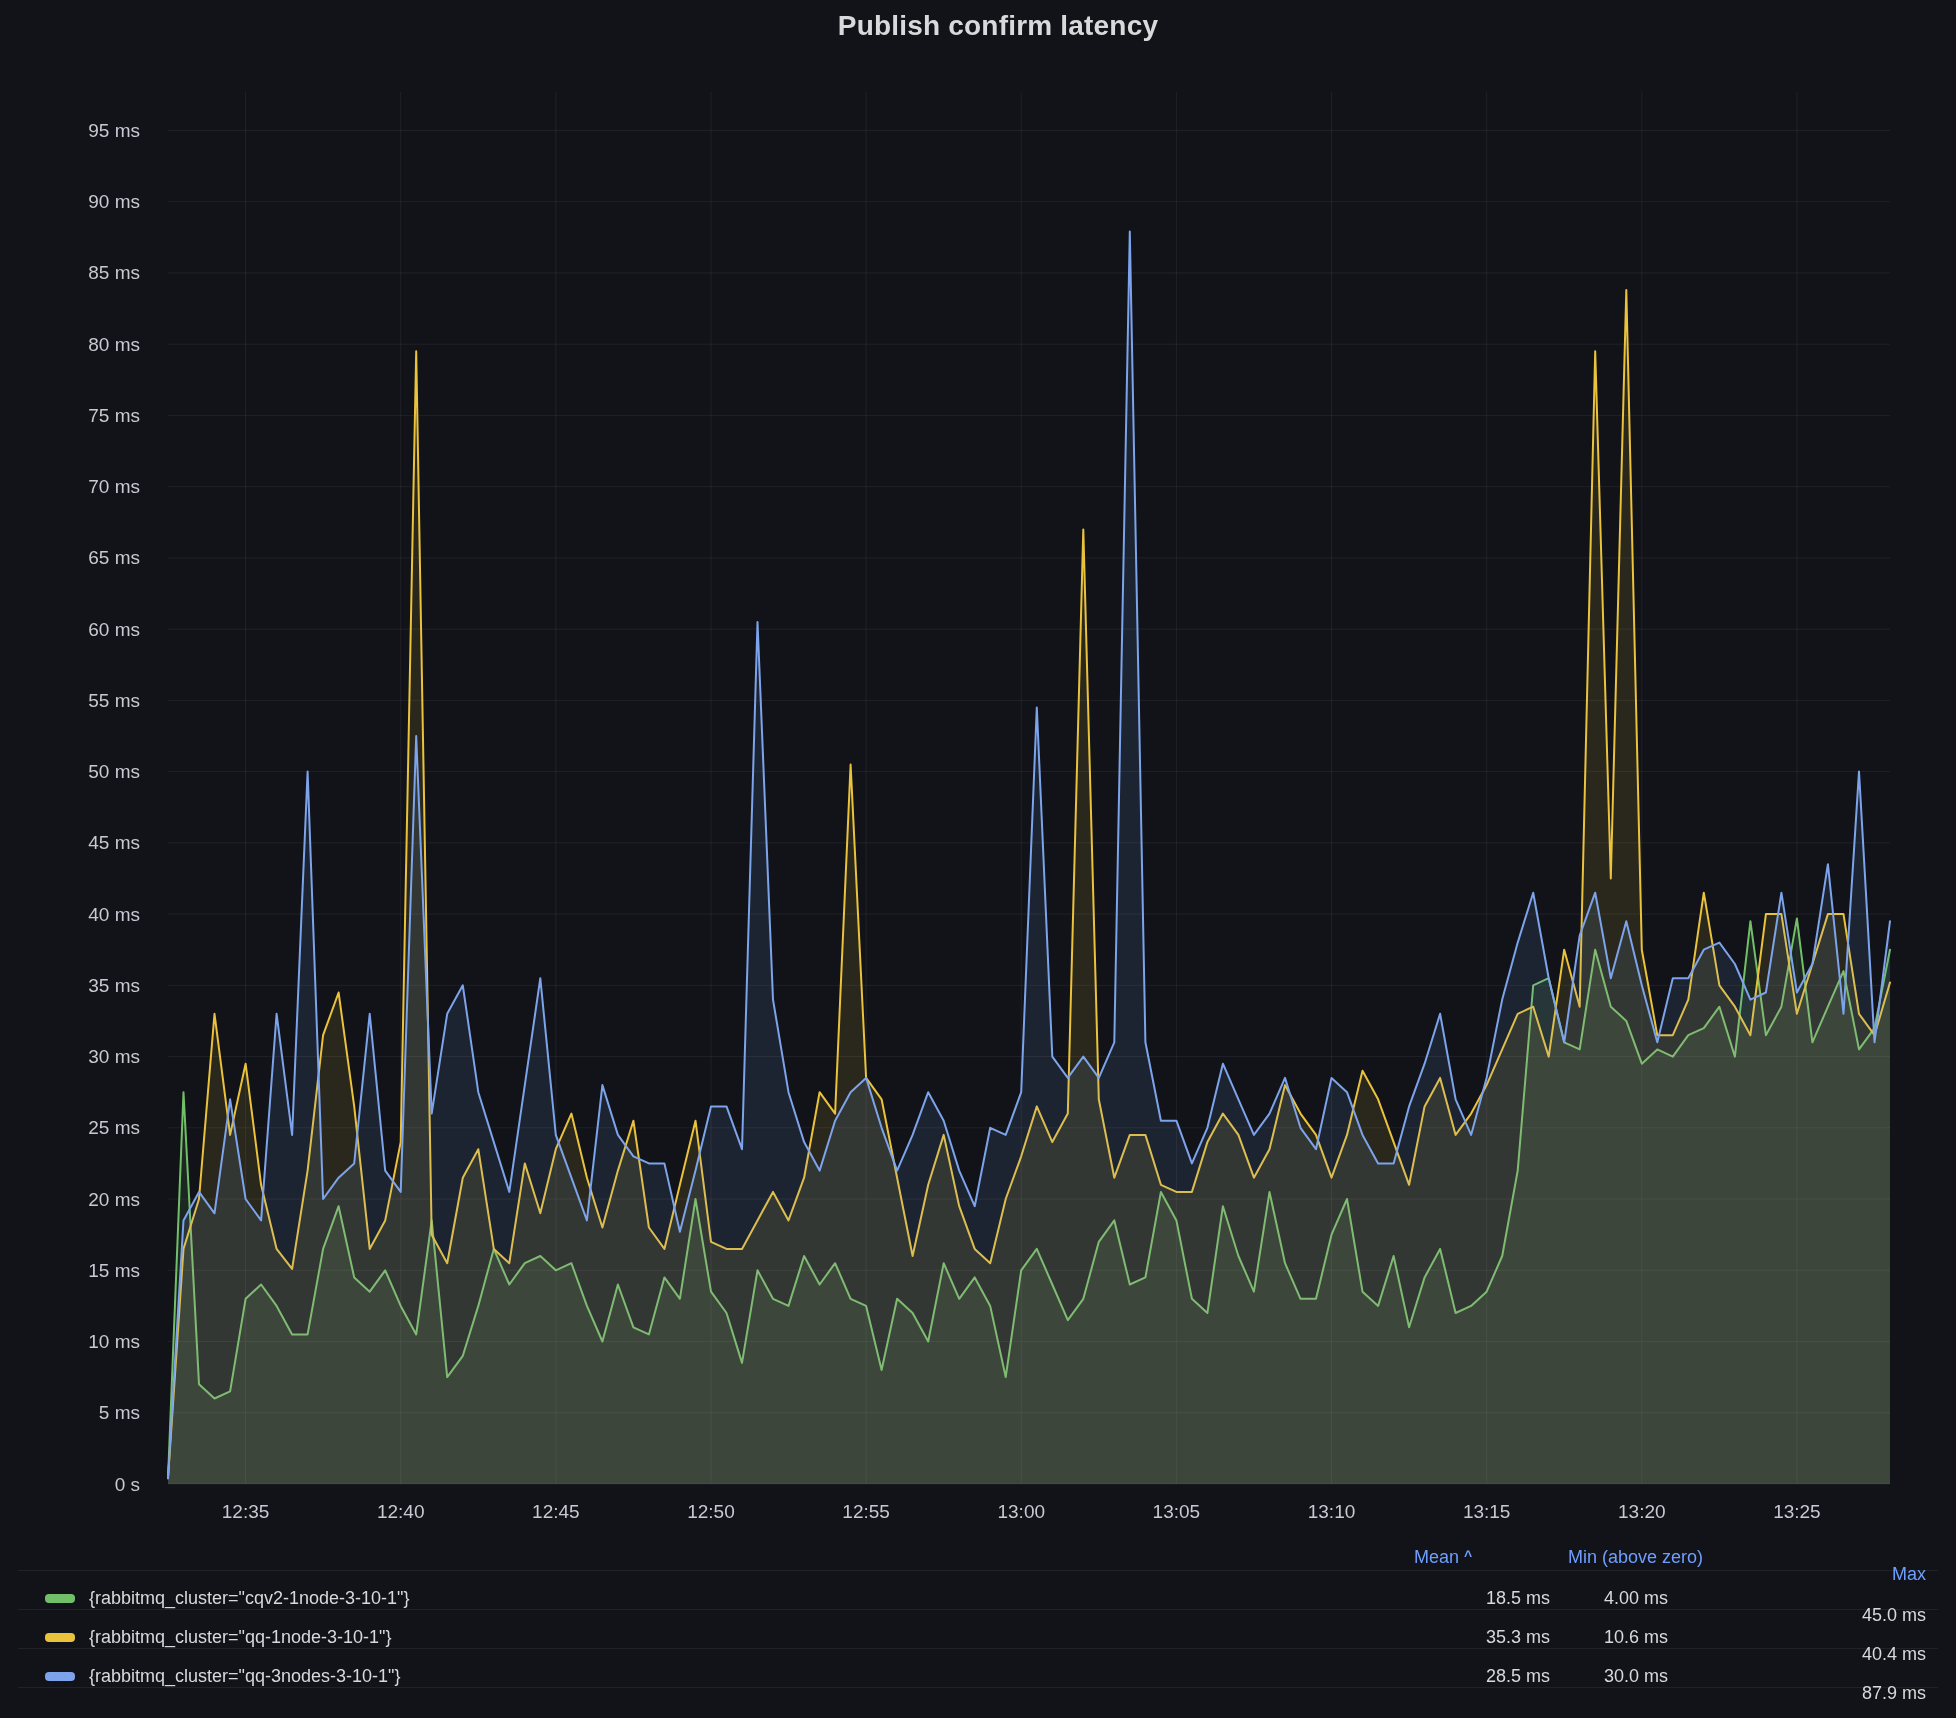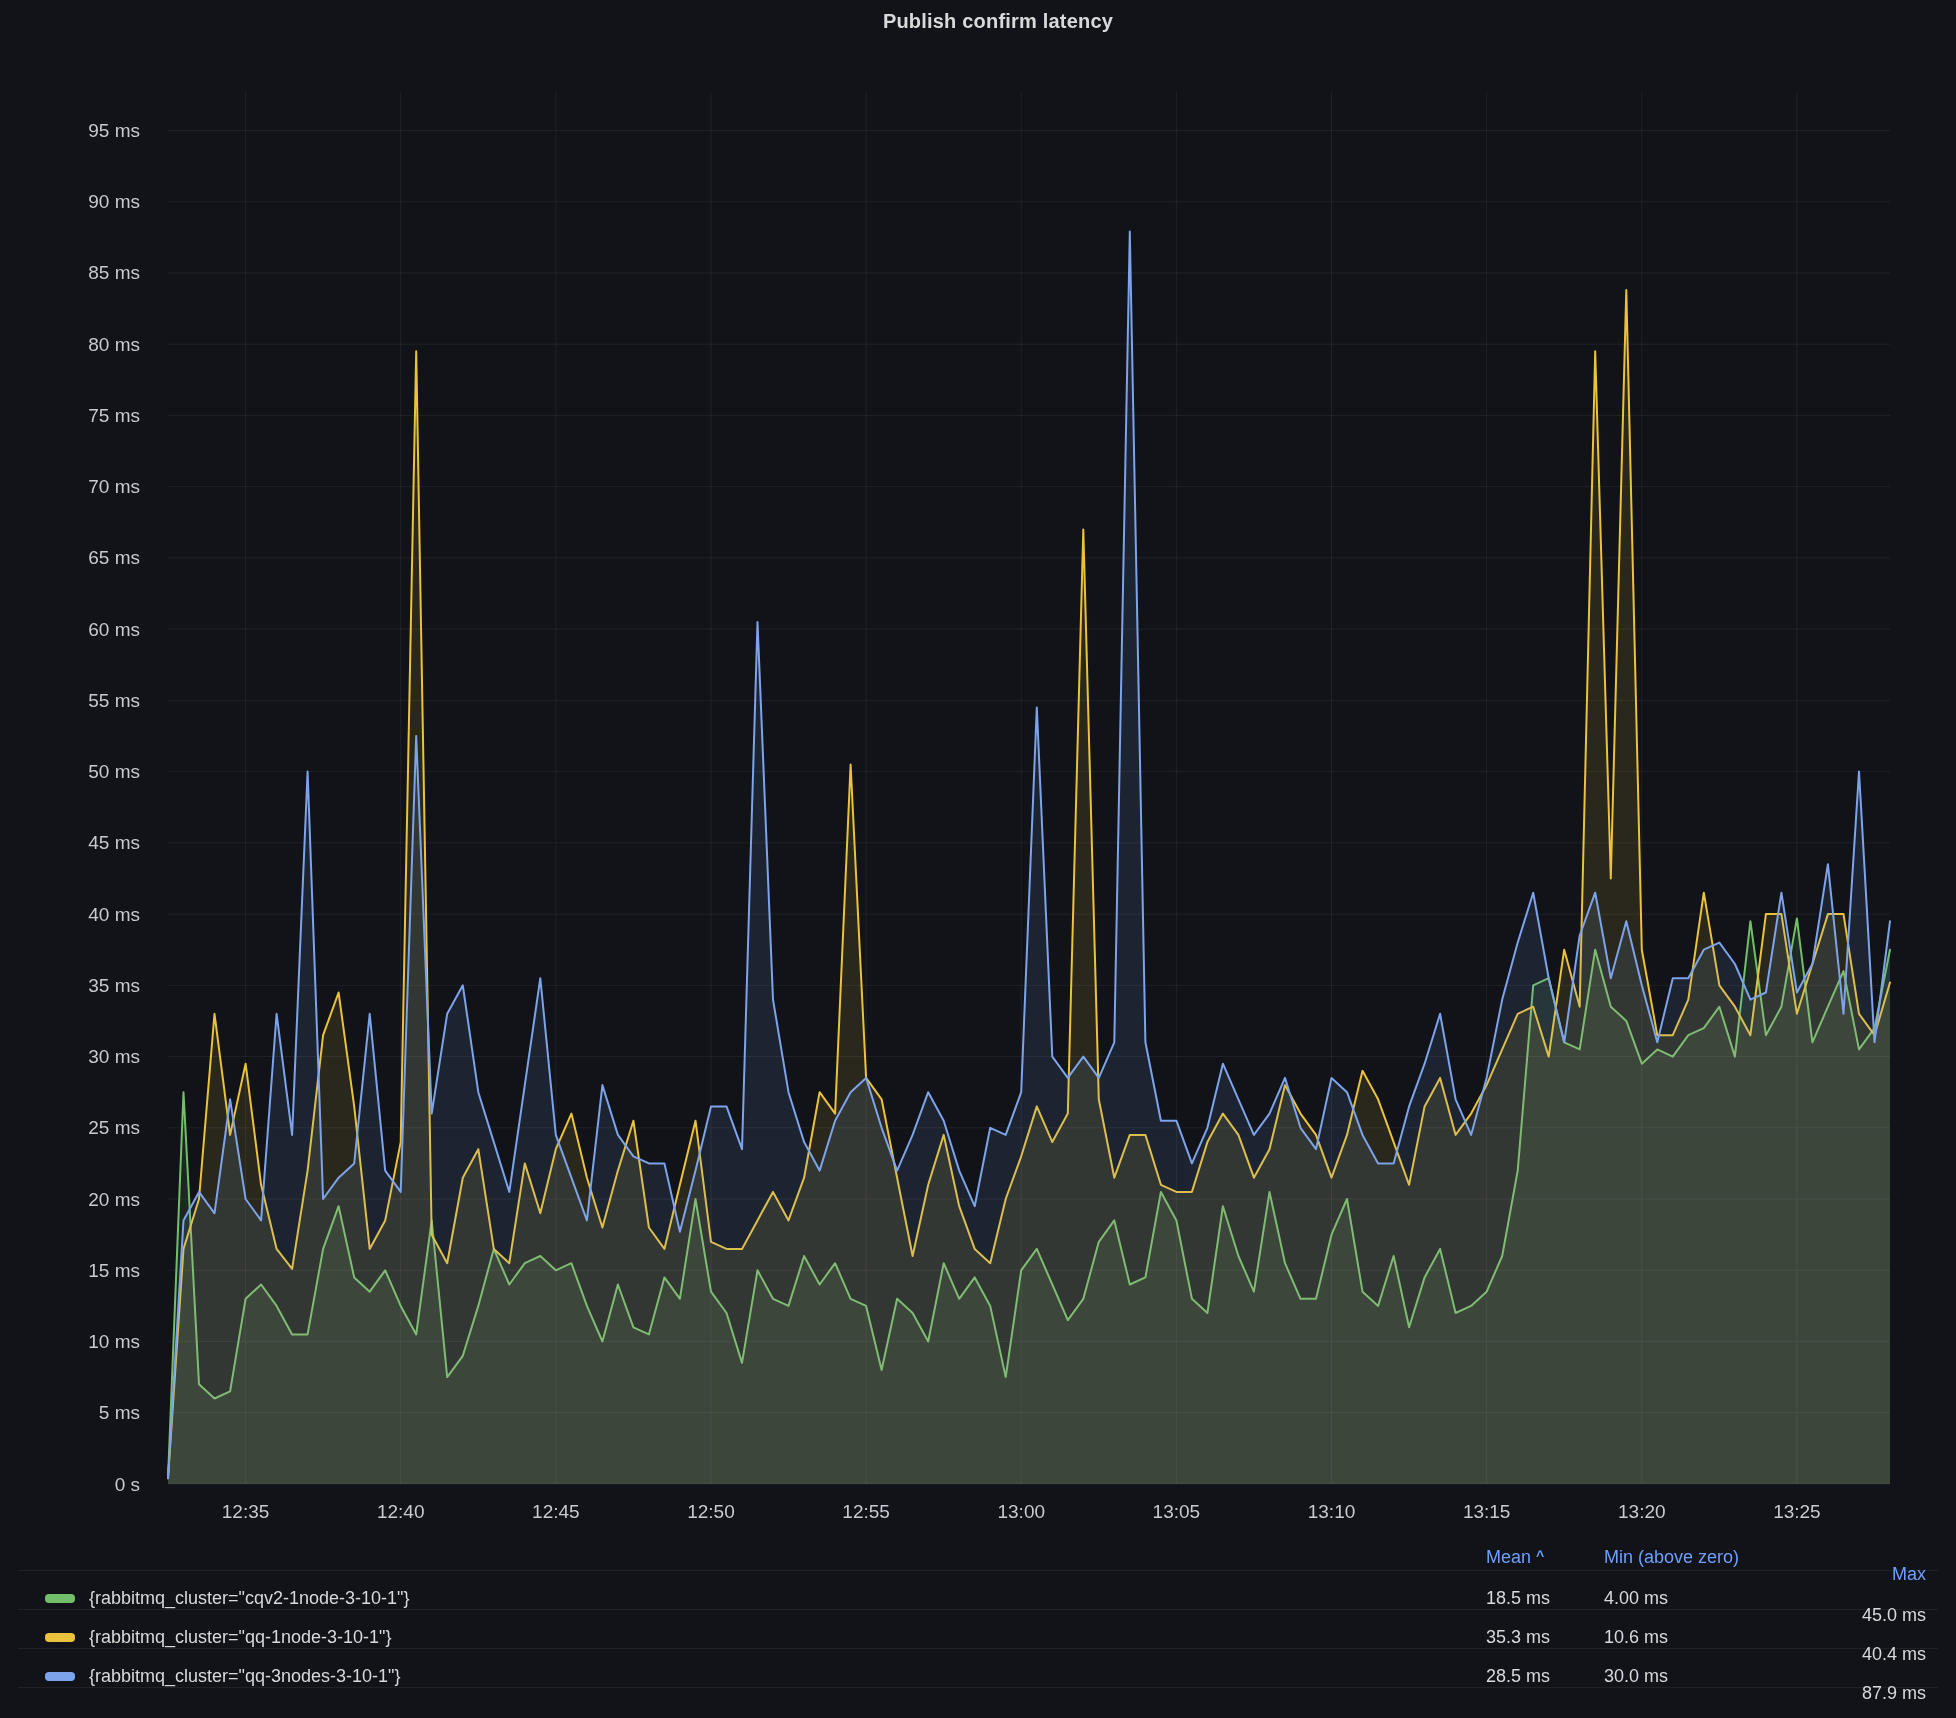--- a/index.html
+++ b/index.html
@@ -3,38 +3,38 @@
 <meta charset="utf-8">
 <style>
   html,body{margin:0;padding:0;background:#111318;}
   body{
     width:1956px;height:1718px;position:relative;overflow:hidden;
     font-family:"Liberation Sans", sans-serif;
     -webkit-font-smoothing:antialiased;
   }
   #panel-title{
     position:absolute;top:10px;left:0;right:0;
-    text-align:center;color:#D8D9DA;font-size:20px;font-weight:600;
+    text-align:center;color:#D8D9DA;font-size:28px;font-weight:600;
     letter-spacing:.2px;cursor:pointer;margin-left:40px;
   }
   #chart{position:absolute;top:0;left:0;}
   .axis-text{fill:#C7C9D3;font-size:19px;font-family:"Liberation Sans",sans-serif;}
   .legend{
     position:absolute;left:18px;right:18px;top:1530px;
     font-size:18px;color:#D8D9DA;
   }
   .lrow{
     display:grid;
     grid-template-columns:30px 14px 1fr 118px 226px 96px;
     align-items:center;
     height:38px;
     padding-left:27px;padding-right:12px;
     border-bottom:1px solid #202228;
   }
-  .lhead{height:40px;color:#6E9FFF;font-weight:500;}
+  .lhead{height:40px;color:#6E9FFF;font-weight:500;gap:36px;}
   .lhead .col-mean,.lhead .col-min,.lhead .col-max{cursor:pointer;}
   .swatch{width:30px;height:9px;border-radius:4px;cursor:pointer;}
   .lbl{cursor:pointer;white-space:nowrap;overflow:hidden;text-overflow:ellipsis;}
   .col-mean,.col-min{text-align:left;}
   .col-max{text-align:right;margin-top:34px;}
   .caret{font-size:14px;font-weight:700;vertical-align:2px;}
 </style>
 </head>
 <body>
 

